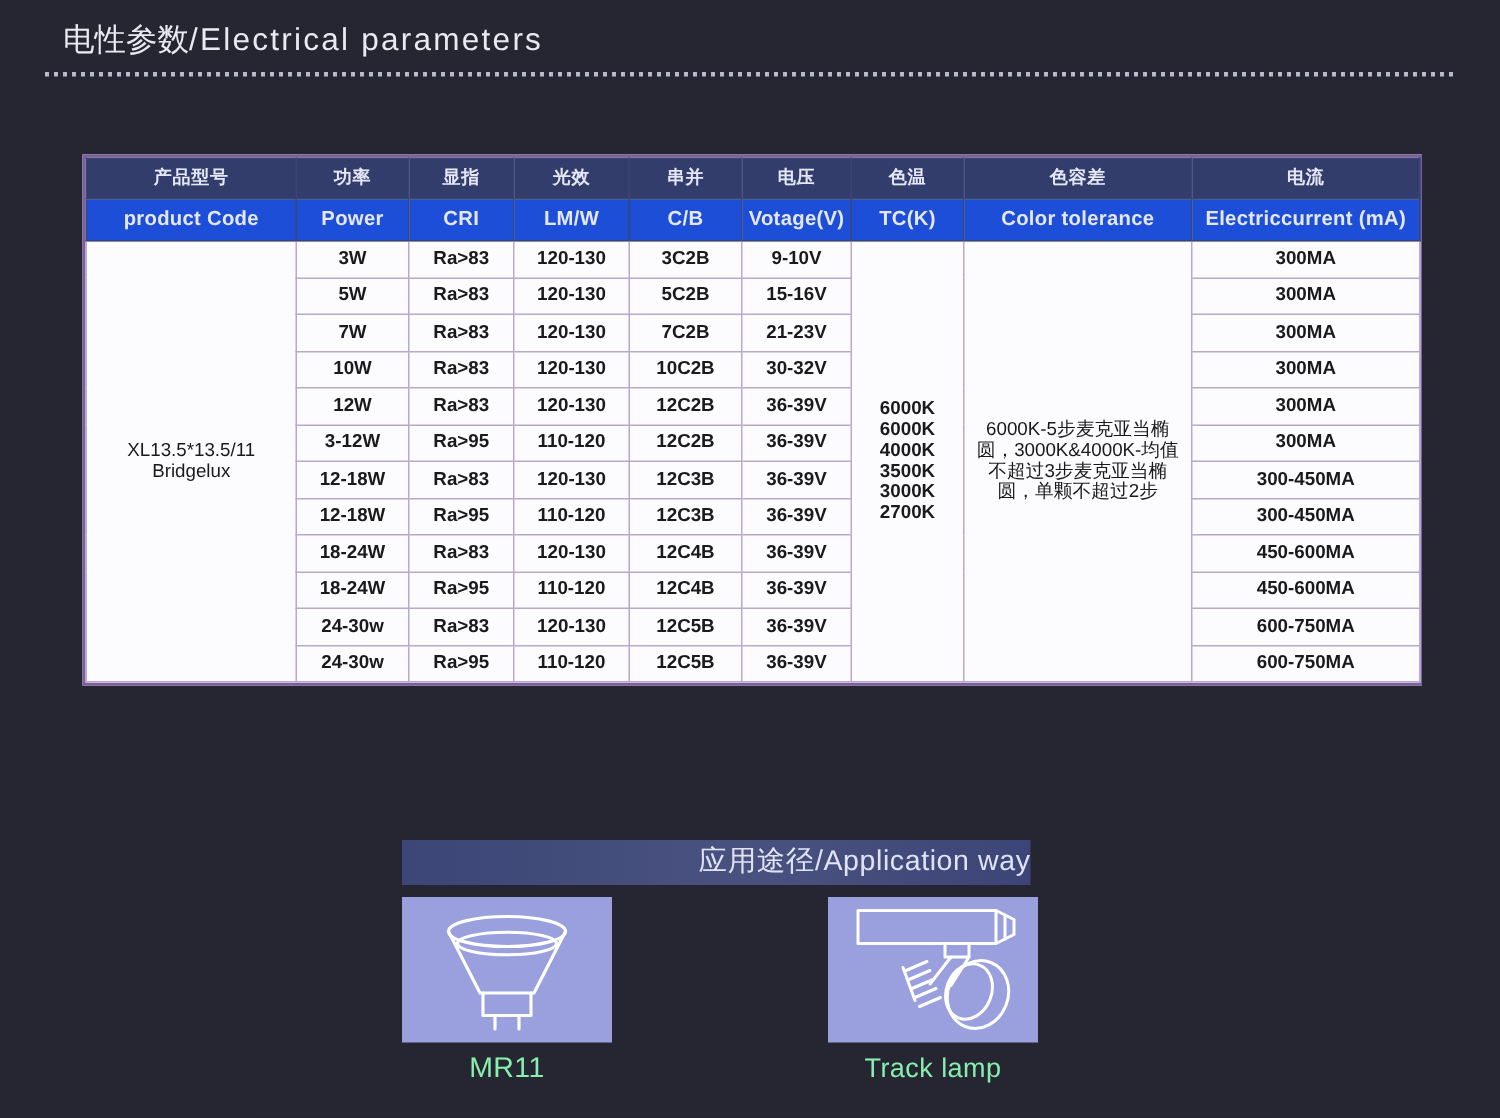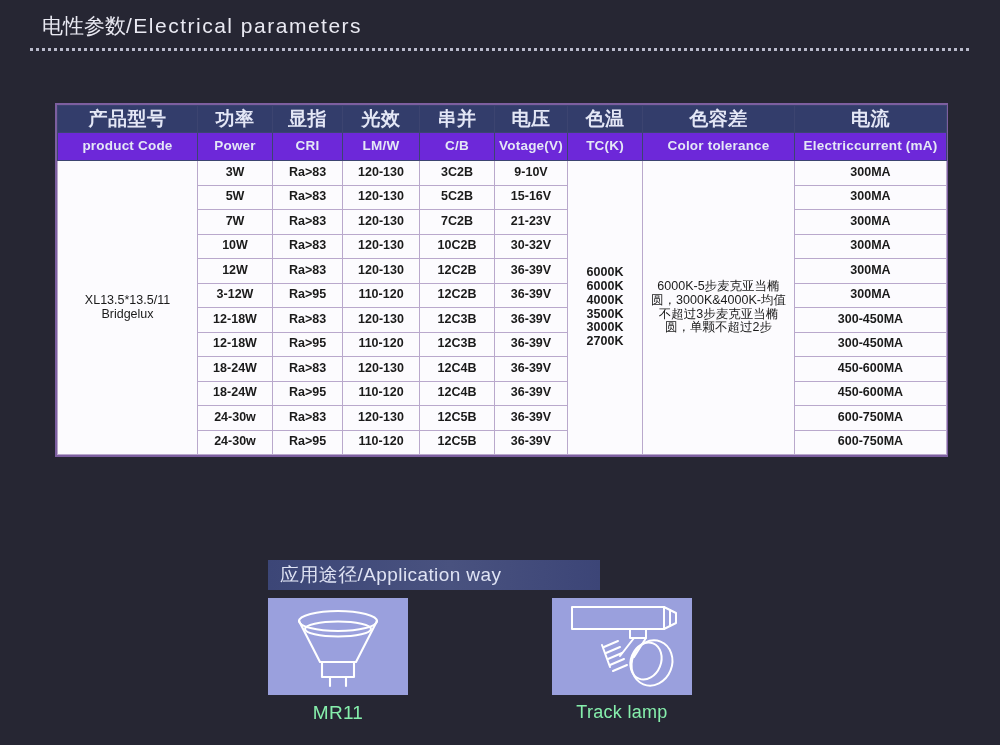--- a/index.html
+++ b/index.html
@@ -38,49 +38,49 @@
     vertical-align: middle;
     font-size: 12.5px;
     color: #1a1a1a;
     height: 24.5px;
     line-height: 1.1;
     background: #fcfbfe;
   }
   table.spec thead th { border: 1px solid #3c4470; }
   thead tr.r-cn th {
     background: #333d6b; color: #e4e7f6;
-    font-size: 19px; height: 27px;
+    font-size: 12px; height: 27px;
     letter-spacing: .5px;
   }
   thead tr.r-en th {
-    background: #6d28d9; color: #e4e7f6;
+    background: #1d4ed8; color: #e4e7f6;
     font-size: 13.5px; height: 28px;
     letter-spacing: .2px;
   }
   td.code-cell {
     font-size: 12.5px; color:#1a1a1a; line-height: 1.55;
     background: #fdfdff; text-align: center; padding: 0 16px;
   }
   td.tc-cell {
     font-size: 12.5px; font-weight: bold; line-height: 1.62; background: #fdfdff;
   }
   td.tol-cell {
     font-size: 12.5px; line-height: 1.36; text-align: left;
     padding: 0 5px; background: #fdfdff; color:#111;
   }
   td.cur-cell { font-size: 12.5px; }
   td.power-cell, td.cri-cell, td.lmw-cell, td.cb-cell, td.volt-cell { font-weight: bold; }
   td.power-cell, td.cb-cell, td.volt-cell, td.lmw-cell, td.cri-cell, td.cur-cell { font-weight: bold; }
 
   
   .app-head {
-    position: absolute; left: 268px; top: 560px; width: 332px; height: 30px;
+    position: absolute; left: 268px; top: 560px; width: 419px; height: 30px;
     background: linear-gradient(to right, #3c4677 0%, #49527f 55%, #3c4577 100%);
     color: #dfe3f4; font-size: 19px; line-height: 30px;
-    padding-left: 12px; letter-spacing: .4px; white-space: nowrap;
+    padding-left: 12px; letter-spacing: .4px; white-space: nowrap; text-align: right;
   }
   .app-row { position: absolute; left: 268px; top: 598px; width: 425px; height: 105px; }
   .app-item { position: absolute; top: 0; }
   .app-thumb {
     width: 140px; height: 97px; background: #9aa0dd;
     display: flex; align-items: center; justify-content: center;
   }
   .app-item.i1 { left: 0px; }
   .app-item.i2 { left: 142px; }
   .app-item.i3 { left: 284px; }

